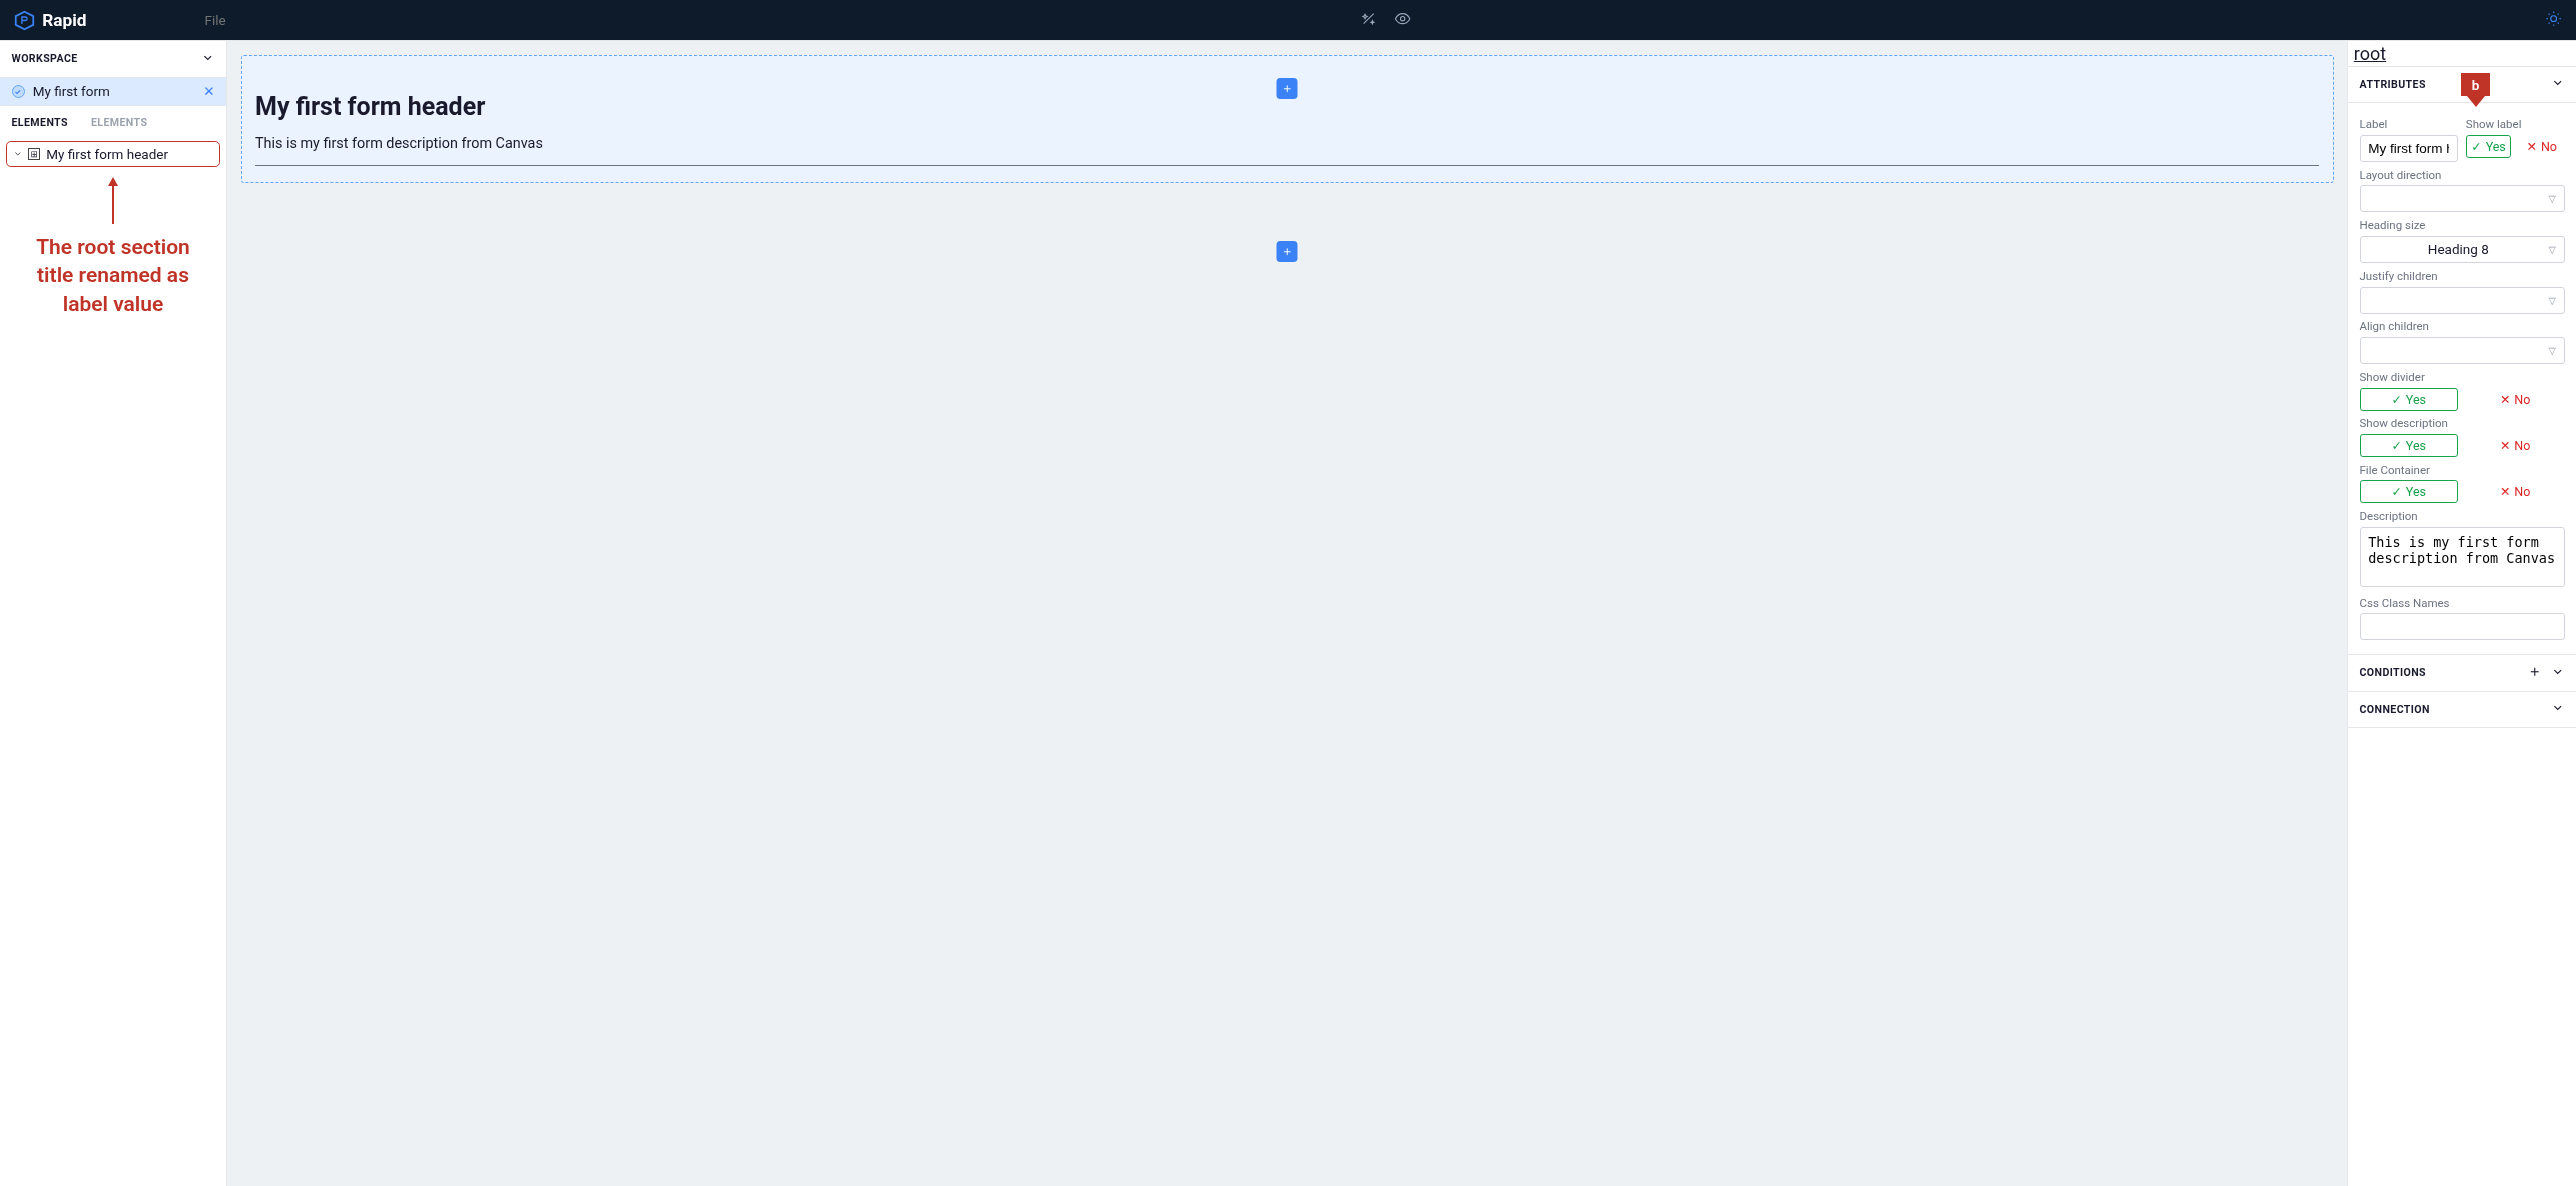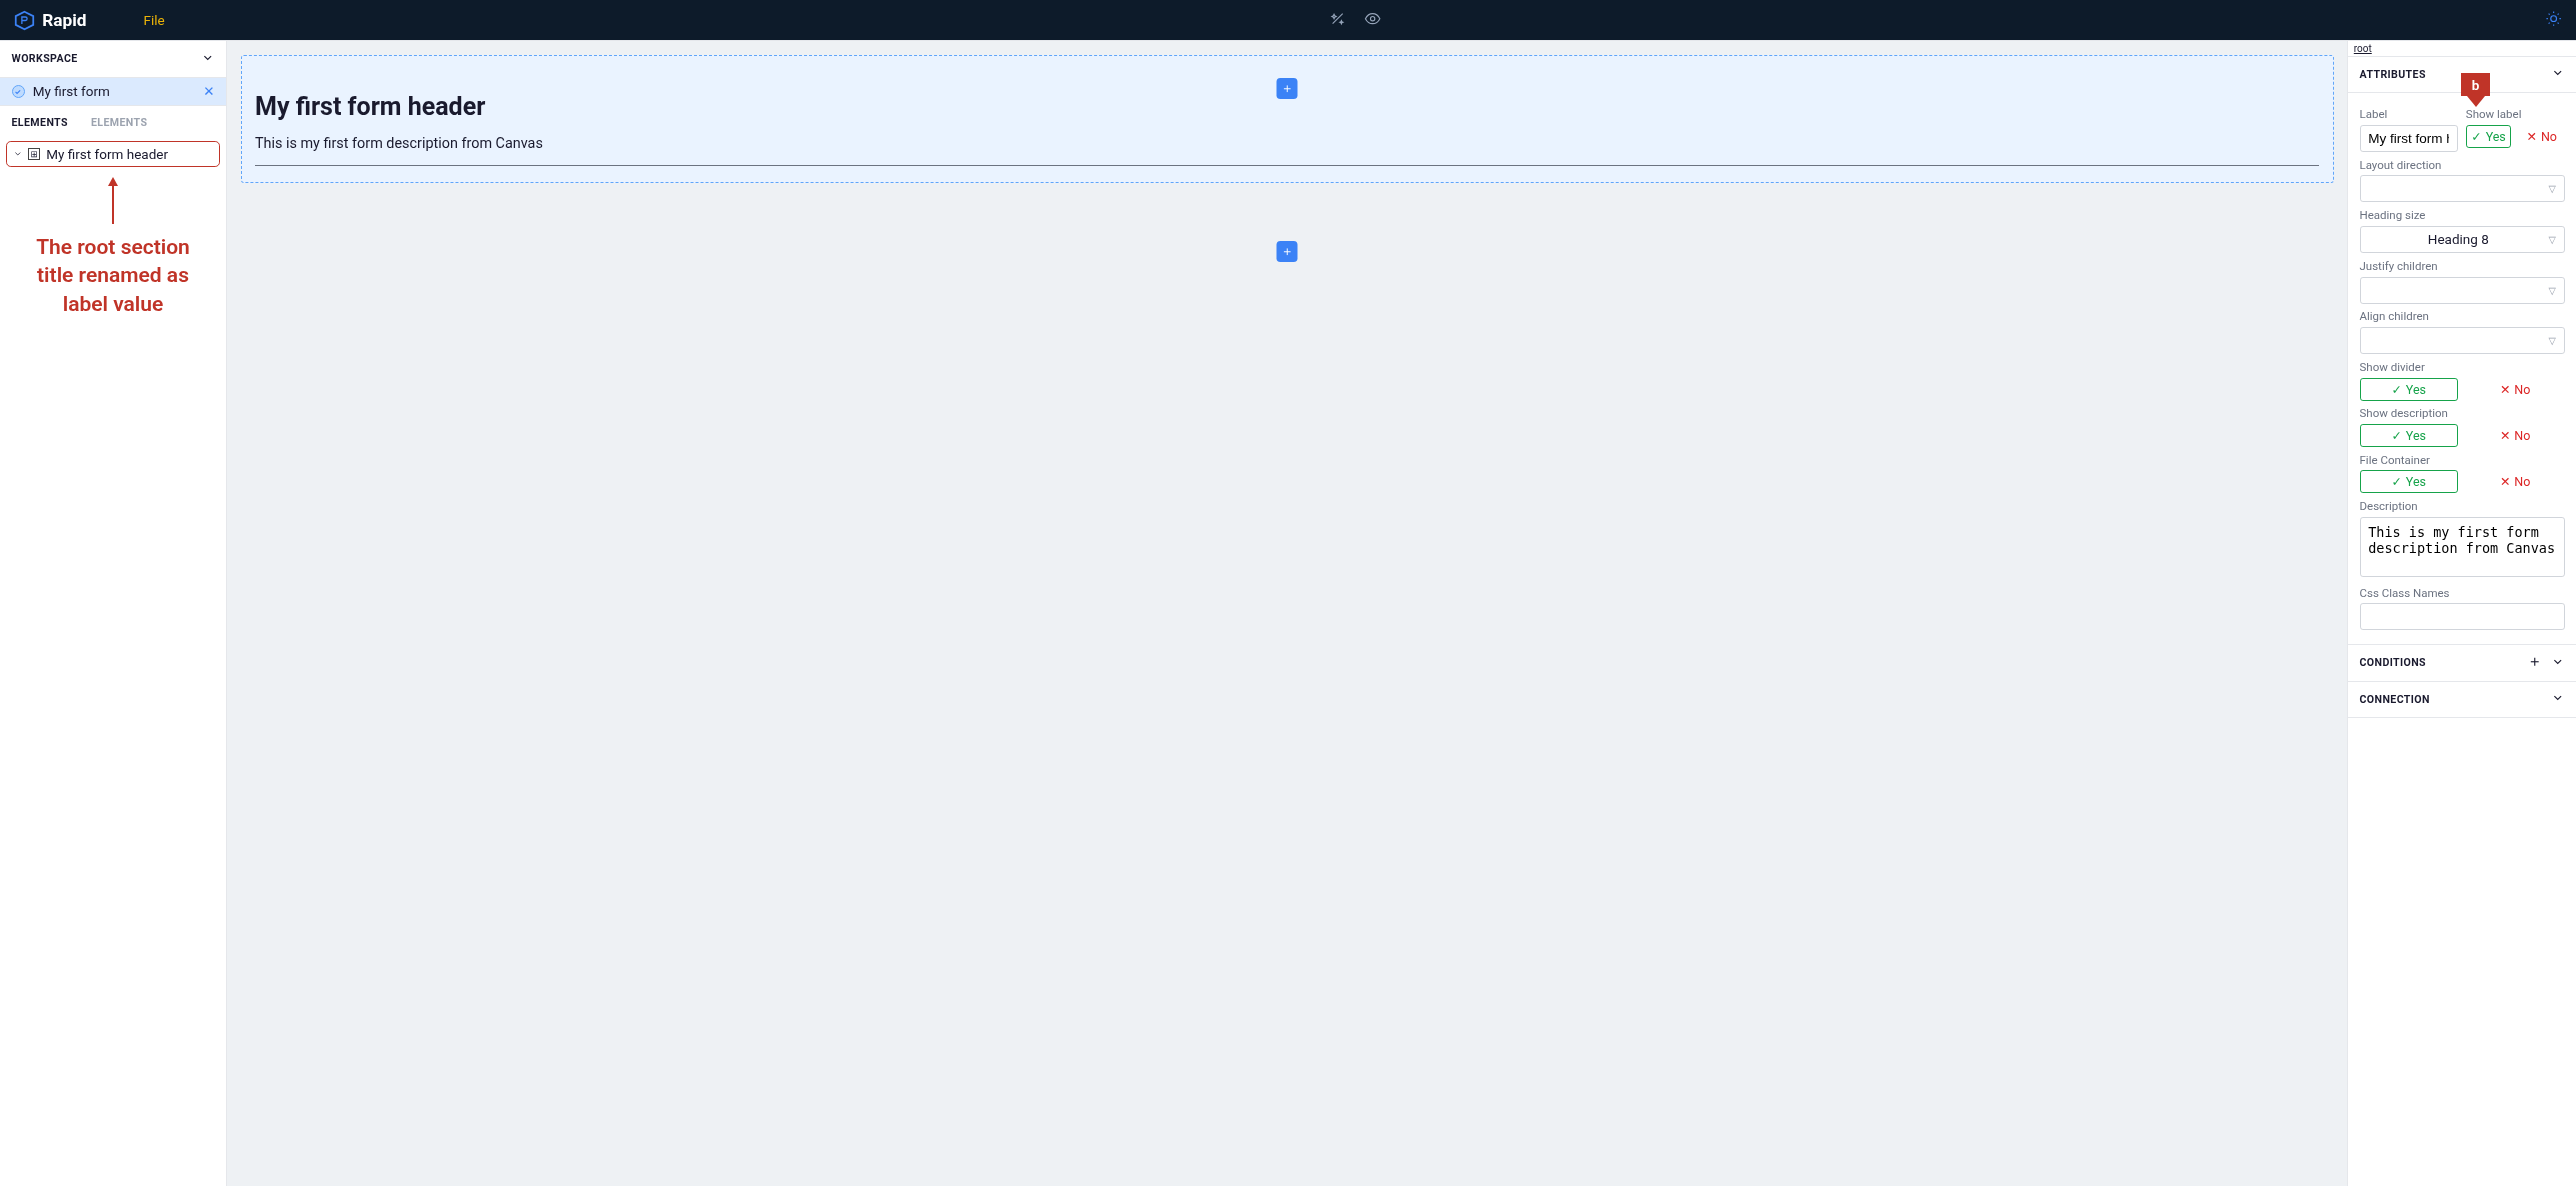--- a/index.html
+++ b/index.html
@@ -5,21 +5,21 @@
 * { box-sizing: border-box; margin: 0; padding: 0; }
 body { font-family: -apple-system, BlinkMacSystemFont, 'Segoe UI', Roboto, sans-serif; font-size: 13.5px; color: #1a1a2e; background: #fff; overflow: hidden; }
 
 .app { display: flex; flex-direction: column; height: 100vh; }
 
 
 .topbar { display: flex; align-items: center; background: #0d1b2a; color: #fff; height: 40px; padding: 0 13.5px; }
 .logo-wrap { display: flex; align-items: center; gap: 7.7px; }
 .logo-icon { width: 21px; height: 21px; }
 .logo-text { font-weight: 700; font-size: 17.3px; color: #fff; }
-.menu-file { margin-left: 57px; color: #eab308; cursor: pointer; font-size: 13.5px; }
+.menu-file { margin-left: 118px; color: #737373; cursor: pointer; font-size: 13.5px; }
 .topbar-center { flex: 1; display: flex; justify-content: center; gap: 17.3px; align-items: center; }
 .topbar-center .ticon { color: #94a3b8; cursor: pointer; }
 .topbar-right { display: flex; align-items: center; }
 .topbar-right .ticon { color: #3b82f6; cursor: pointer; }
 
 
 .main { flex: 1; display: flex; min-height: 0; border-top: 1px solid #e5e7eb; }
 
 
 .sidebar-left { width: 227px; border-right: 1px solid #e5e7eb; display: flex; flex-direction: column; background: #fff; }
@@ -51,21 +51,21 @@
 .canvas-sel { border: 1.4px dashed #60a5fa; background: #eaf3ff; border-radius: 2.9px; padding: 29px 13.5px 15.4px; position: relative; }
 .add-btn { position: absolute; left: 50%; transform: translateX(-50%); width: 21px; height: 21px; background: #3b82f6; border-radius: 3.8px; display: flex; align-items: center; justify-content: center; color: #fff; cursor: pointer; }
 .add-top { top: 37px; }
 .add-bot { top: 200px; }
 .form-header { font-size: 25px; font-weight: 700; margin-bottom: 13.5px; margin-top: 7.7px; }
 .form-desc { font-size: 14.4px; margin-bottom: 13.5px; }
 .divider { border-top: 1px solid #6b7280; margin-top: 7.7px; }
 
 
 .sidebar-right { width: 229px; border-left: 1px solid #e5e7eb; background: #fff; display: flex; flex-direction: column; overflow-y: auto; position: relative; }
-.root-label { font-size: 10px; padding: 1.9px 5.8px; text-decoration: underline; }
+.root-label { font-size: 18px; padding: 1.9px 5.8px; text-decoration: underline; }
 .sect-head { display: flex; align-items: center; justify-content: space-between; padding: 9.6px 11.5px; font-size: 10.6px; font-weight: 700; letter-spacing: 0.4px; border-top: 1px solid #e5e7eb; border-bottom: 1px solid #e5e7eb; }
 .sect-body { padding: 7.7px 11.5px 13.5px; }
 .attr-row2 { display: flex; gap: 7.7px; }
 .attr-col { flex: 1; }
 .attr-label { font-size: 11.5px; color: #6b7280; margin-bottom: 3.8px; margin-top: 5.8px; }
 .attr-input { width: 100%; border: 1px solid #d1d5db; border-radius: 2.9px; padding: 3.8px 7.7px; font-size: 13.5px; height: 27px; background: #fff; }
 textarea.attr-input { height: 60px; resize: none; padding: 5.8px 7.7px; }
 .attr-select { width: 100%; border: 1px solid #d1d5db; border-radius: 2.9px; padding: 3.8px 7.7px; font-size: 13.5px; height: 27px; display: flex; align-items: center; justify-content: space-between; background: #fff; cursor: pointer; }
 .sel-caret { color: #9ca3af; font-size: 9.6px; }
 

